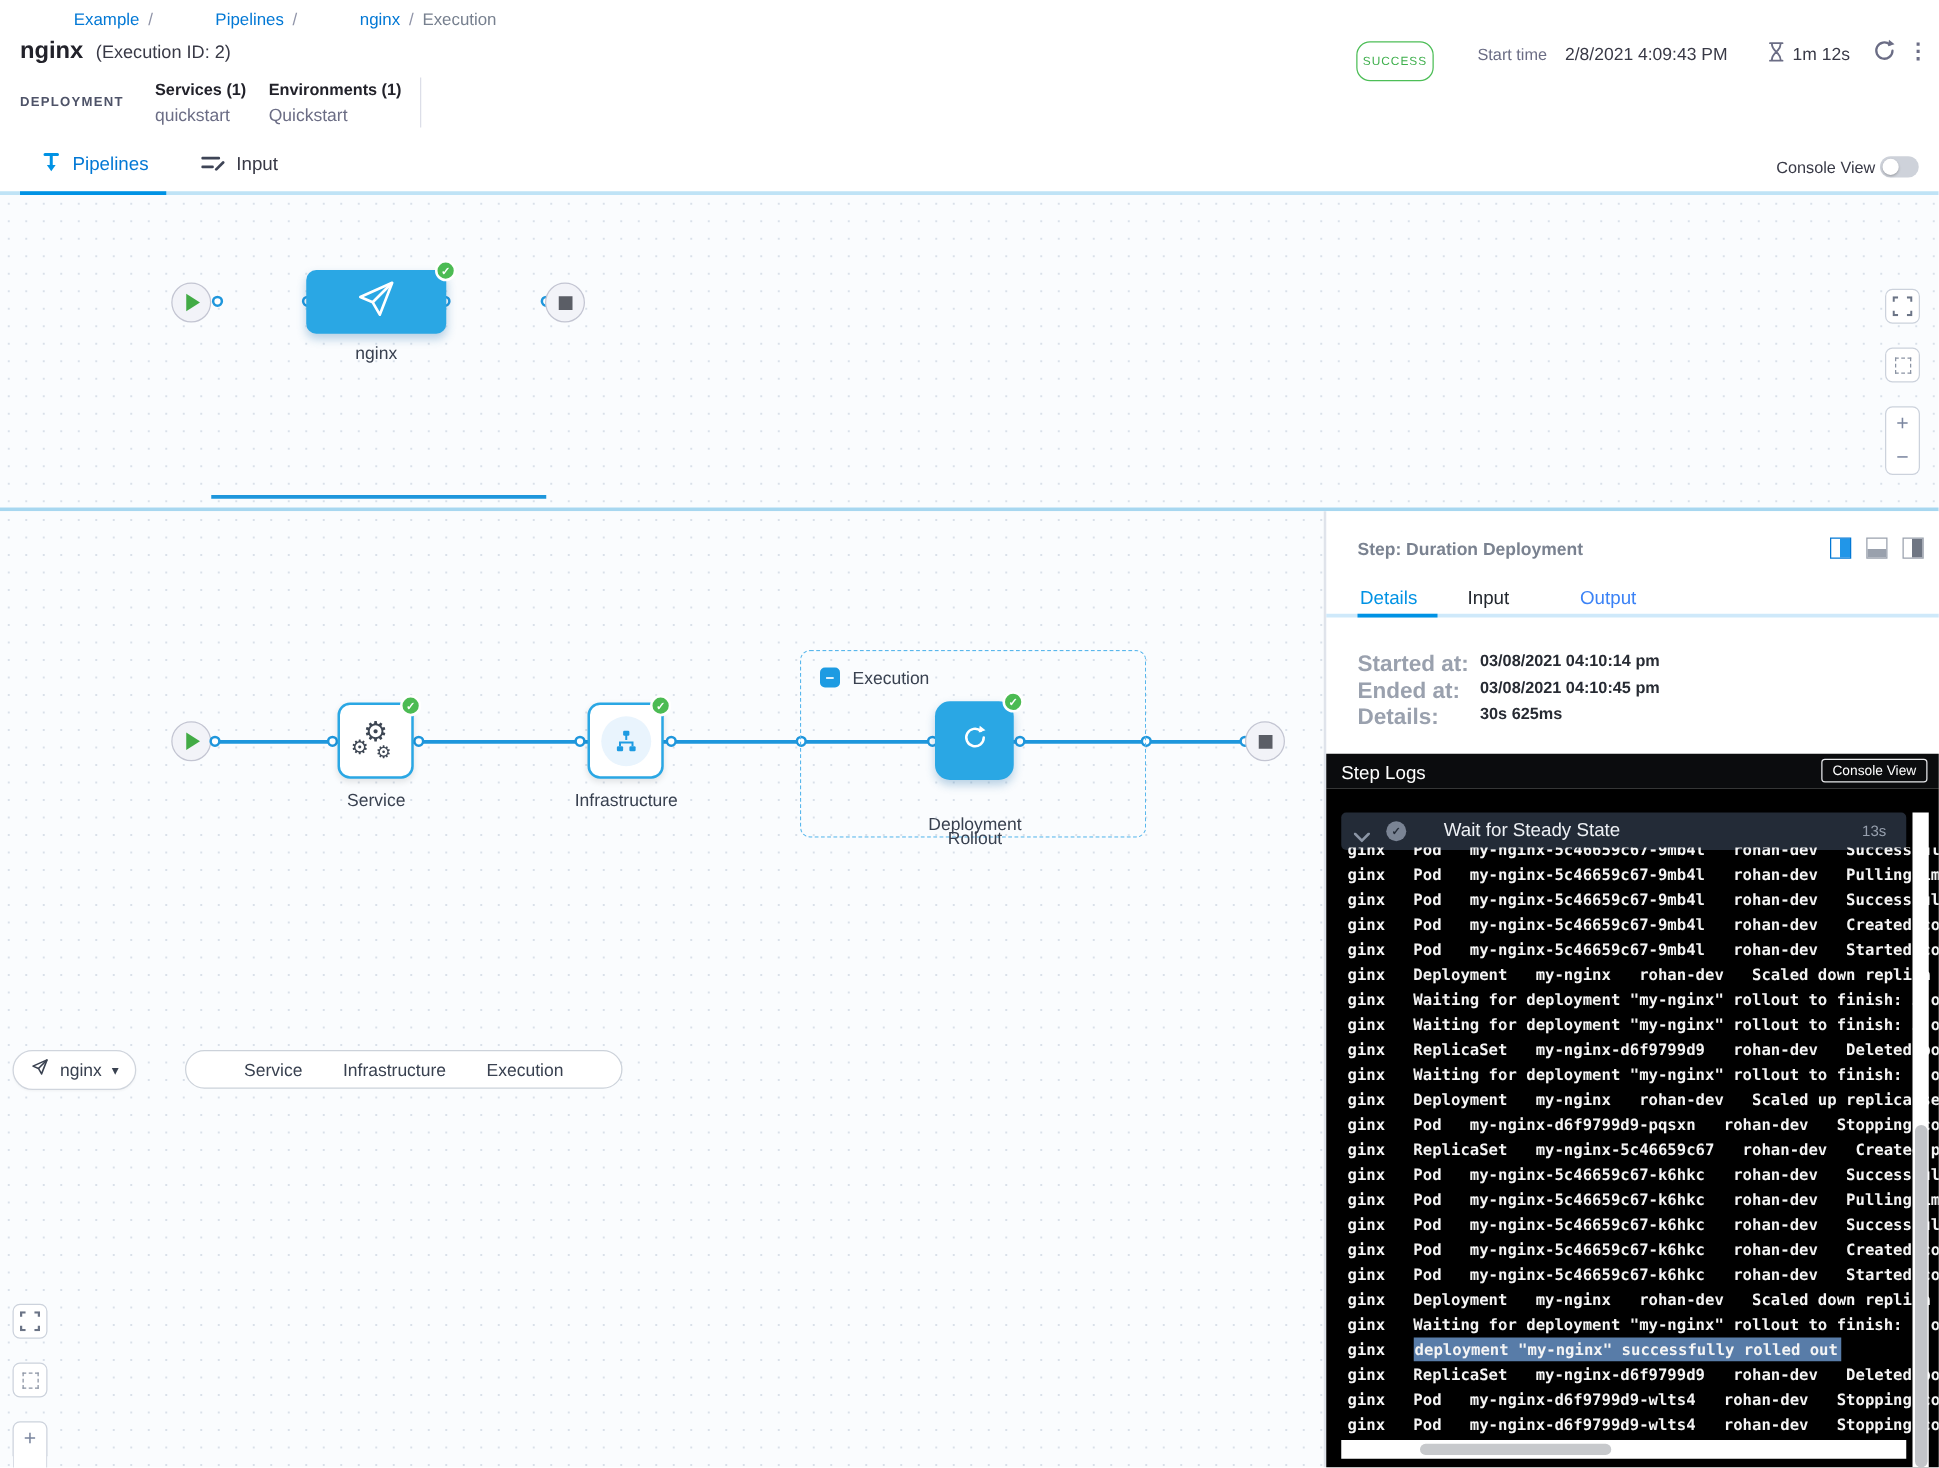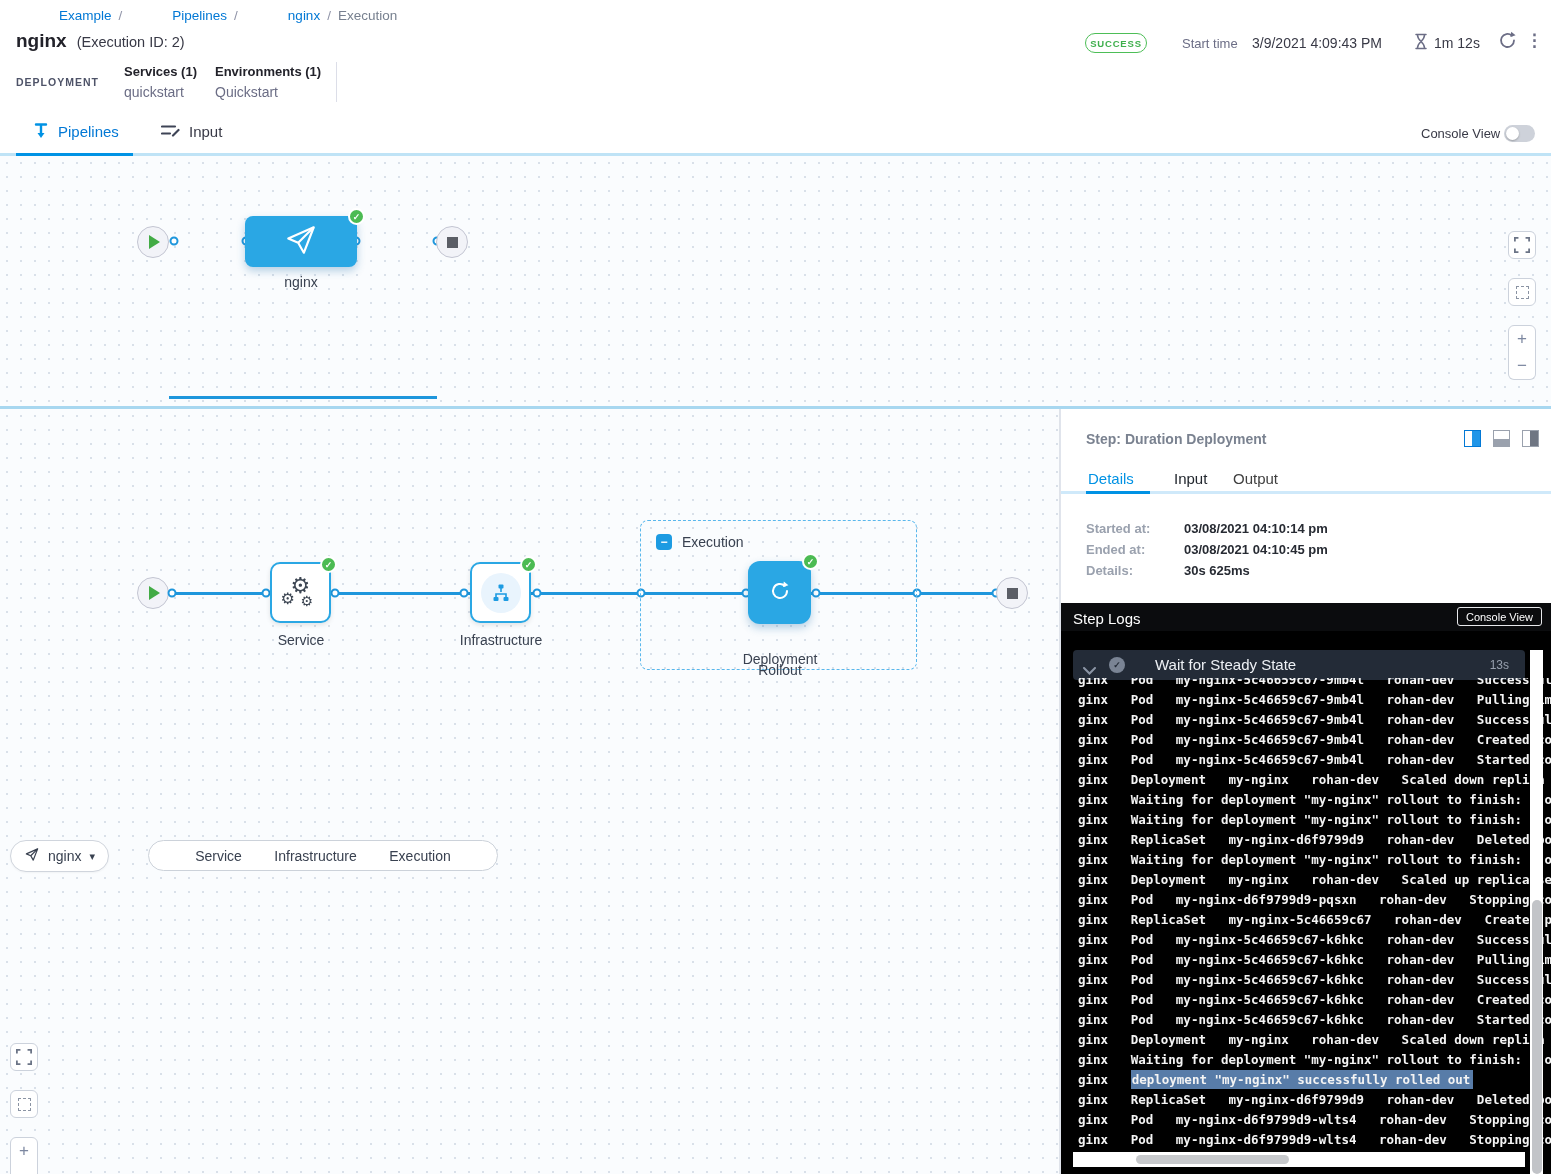--- a/index.html
+++ b/index.html
@@ -8,22 +8,22 @@
   .abs { position:absolute; }
 
   
   .breadcrumb { left:16px; top:8px; font-size:13.5px; }
   .breadcrumb a { color:#0278d5; text-decoration:none; cursor:pointer;margin-left:43px; }
   .breadcrumb .sep { color:#9094a8; margin:0 7px; }
   .breadcrumb .current { color:#77808f; }
   .title-row { left:16px; top:30px; display:flex; align-items:baseline; gap:10px; }
   .page-title { font-size:19px; font-weight:bold; color:#22222a; }
   .page-subtitle { font-size:14.5px; color:#383946; }
-  .status-badge { left:1085px; top:33px; width:62px; height:20px; border:1.5px solid #4dbe57; border-radius:11px;
-    color:#3eaf4c; font-size:9.5px; font-weight:bold; letter-spacing:.8px; display:flex; align-items:center; justify-content:center; }
+  .status-badge { left:1085px; top:33px; width:62px; height:32px; border:1.5px solid #4dbe57; border-radius:11px;
+    color:#3eaf4c; font-size:9.5px; font-weight:normal; letter-spacing:.8px; display:flex; align-items:center; justify-content:center; }
   .start-label { left:1182px; top:36px; font-size:13px; color:#6b6d85; }
   .start-value { left:1252px; top:35px; font-size:14px; color:#383946; font-weight:500; }
   .hourglass { left:1414px; top:33px; }
   .elapsed { left:1434px; top:35px; font-size:14px; color:#383946; }
   .refresh-btn { left:1498px; top:31px; cursor:pointer; }
   .kebab { left:1526px; top:30px; font-size:17px; color:#6b6d85; font-weight:bold; cursor:pointer; }
 
   .dep-label { left:16px; top:76px; font-size:10.5px; font-weight:bold; letter-spacing:1px; color:#4e5368; }
   .meta-label { font-size:13px; font-weight:bold; color:#22222a; }
   .meta-value { font-size:14px; color:#6b6d85; }
@@ -91,24 +91,24 @@
   .right-panel { left:1060px; top:409px; width:491px; height:765px; background:#fff; border-left:1px solid #e0e4ec; }
   .rp { position:absolute; }
   .step-title { left:25px; top:22px; font-size:14px; font-weight:bold; color:#7a8290; }
   .layout-ic { width:17px; height:17px; top:21px; cursor:pointer; }
   .li1 { left:403px; border:1.5px solid #0278d5; background:linear-gradient(to right,#fff 0 45%,#2196e8 45%); }
   .li2 { left:432px; border:1.5px solid #9aa1ad; background:linear-gradient(to bottom,#fff 0 55%,#9aa1ad 55%); }
   .li3 { left:461px; border:1.5px solid #9aa1ad; background:linear-gradient(to right,#fff 0 45%,#6f7683 45%); }
   .ptab { top:61px; font-size:15px; cursor:pointer; }
   .ptab-details { left:27px; color:#0092e4; font-weight:500; }
   .ptab-input { left:113px; color:#22272e; }
-  .ptab-output { left:172px; color:#404040; }
+  .ptab-output { left:203px; color:#3b82f6; }
   .ptab-underlay { left:0; top:82px; width:491px; height:3px; background:#cfe9fa; }
   .ptab-active { left:25px; top:82px; width:64px; height:3px; background:#0092e4; }
-  .drow-label { left:25px; font-size:13px; color:#9aa1ae; font-weight:600; }
+  .drow-label { left:25px; font-size:18px; color:#9aa1ae; font-weight:600; }
   .drow-value { left:123px; font-size:13px; color:#272b33; font-weight:bold; }
 
   .logs-bar { left:0; top:194px; width:491px; height:28px; background:#0b0c0e; }
   .logs-bar-title { left:12px; top:7px; font-size:15px; color:#fff; }
   .cv-btn { right:10px; top:4px; height:19px; border:1px solid #e8e9ec; border-radius:3px; padding:0 8px;
     font-size:11px; color:#fff; display:flex; align-items:center; cursor:pointer; }
 
   .console { left:0; top:222px; width:491px; height:543px; background:#000; overflow:hidden; }
   .log-group-hdr { left:12px; top:19px; width:452px; height:30px; background:#232b37; border-radius:4px; cursor:pointer; }
   .lg-chev { left:10px; top:11px; }
@@ -136,21 +136,21 @@
     <a>Example</a><span class="sep">/</span><a>Pipelines</a><span class="sep">/</span><a>nginx</a><span class="sep">/</span><span class="current">Execution</span>
   </div>
 
   <div class="abs title-row">
     <span class="page-title">nginx</span>
     <span class="page-subtitle">(Execution ID: 2)</span>
   </div>
 
   <div class="abs status-badge">SUCCESS</div>
   <span class="abs start-label">Start time</span>
-  <span class="abs start-value">3/9/2021 4:09:43 PM</span>
+  <span class="abs start-value">2/8/2021 4:09:43 PM</span>
   <span class="abs hourglass">
     <svg width="14" height="17" viewBox="0 0 14 17">
         <path d="M2 1.5h10M2 15.5h10M3.5 2c0 6.5 7 6.5 7 13M10.5 2c0 6.5-7 6.5-7 13" stroke="#6b6d85" stroke-width="1.5" fill="none" stroke-linecap="round"></path>
       </svg>
   </span>
   <span class="abs elapsed">1m 12s</span>
   <span class="abs refresh-btn">
     <svg width="19" height="19" viewBox="0 0 19 19">
         <path d="M16 9.5a6.5 6.5 0 1 1-2.2-4.9" stroke="#6b6d85" stroke-width="1.8" fill="none" stroke-linecap="round"></path>
         <polygon points="13.2,0.8 17.6,4.3 12.4,5.9" fill="#6b6d85"></polygon>

